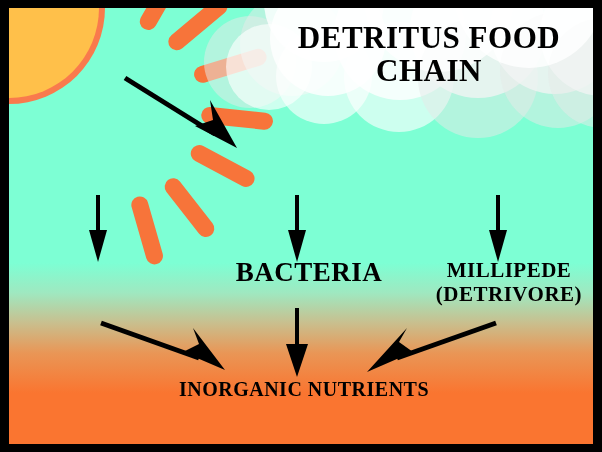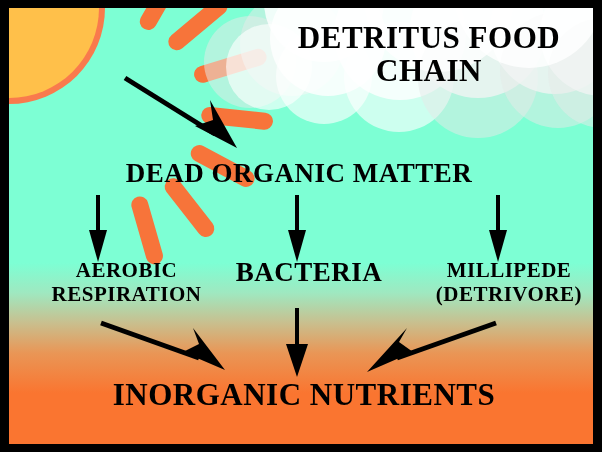--- a/index.html
+++ b/index.html
@@ -116,21 +116,21 @@
     top: 251px;
     width: 200px;
     font-size: 21px;
     line-height: 1.12em;
     white-space: normal;
   }
   #inorganic-nutrients {
     left: 60px;
     top: 371px;
     width: 470px;
-    font-size: 31px;
+    font-size: 20px;
   }
   svg.arrows { position: absolute; left: 0; top: 0; width: 584px; height: 436px; }
 </style>
 </head>
 <body>
 
 <div id="stage">
   <div id="frame"></div>
 
   <div id="canvas">
@@ -199,23 +199,21 @@
       </g>
 
       <g>
         <path d="M 487,315 L 388,350" stroke="#000" stroke-width="5" fill="none"></path>
         <path d="M 358,364 L 404,344 L 390,334 L 398,320 Z" fill="#000"></path>
       </g>
     </svg>
 
     <div class="label" id="title">DETRITUS FOOD CHAIN</div>
 
-    <div class="label" id="dead-organic-matter">DEAD ORGANIC MATTER</div>
-
-    <div class="label" id="aerobic-respiration">AEROBIC RESPIRATION</div>
+
 
     <div class="label" id="bacteria">BACTERIA</div>
 
     <div class="label" id="millipede">MILLIPEDE (DETRIVORE)</div>
 
     <div class="label" id="inorganic-nutrients">INORGANIC NUTRIENTS</div>
 
   </div>
 </div>
 

